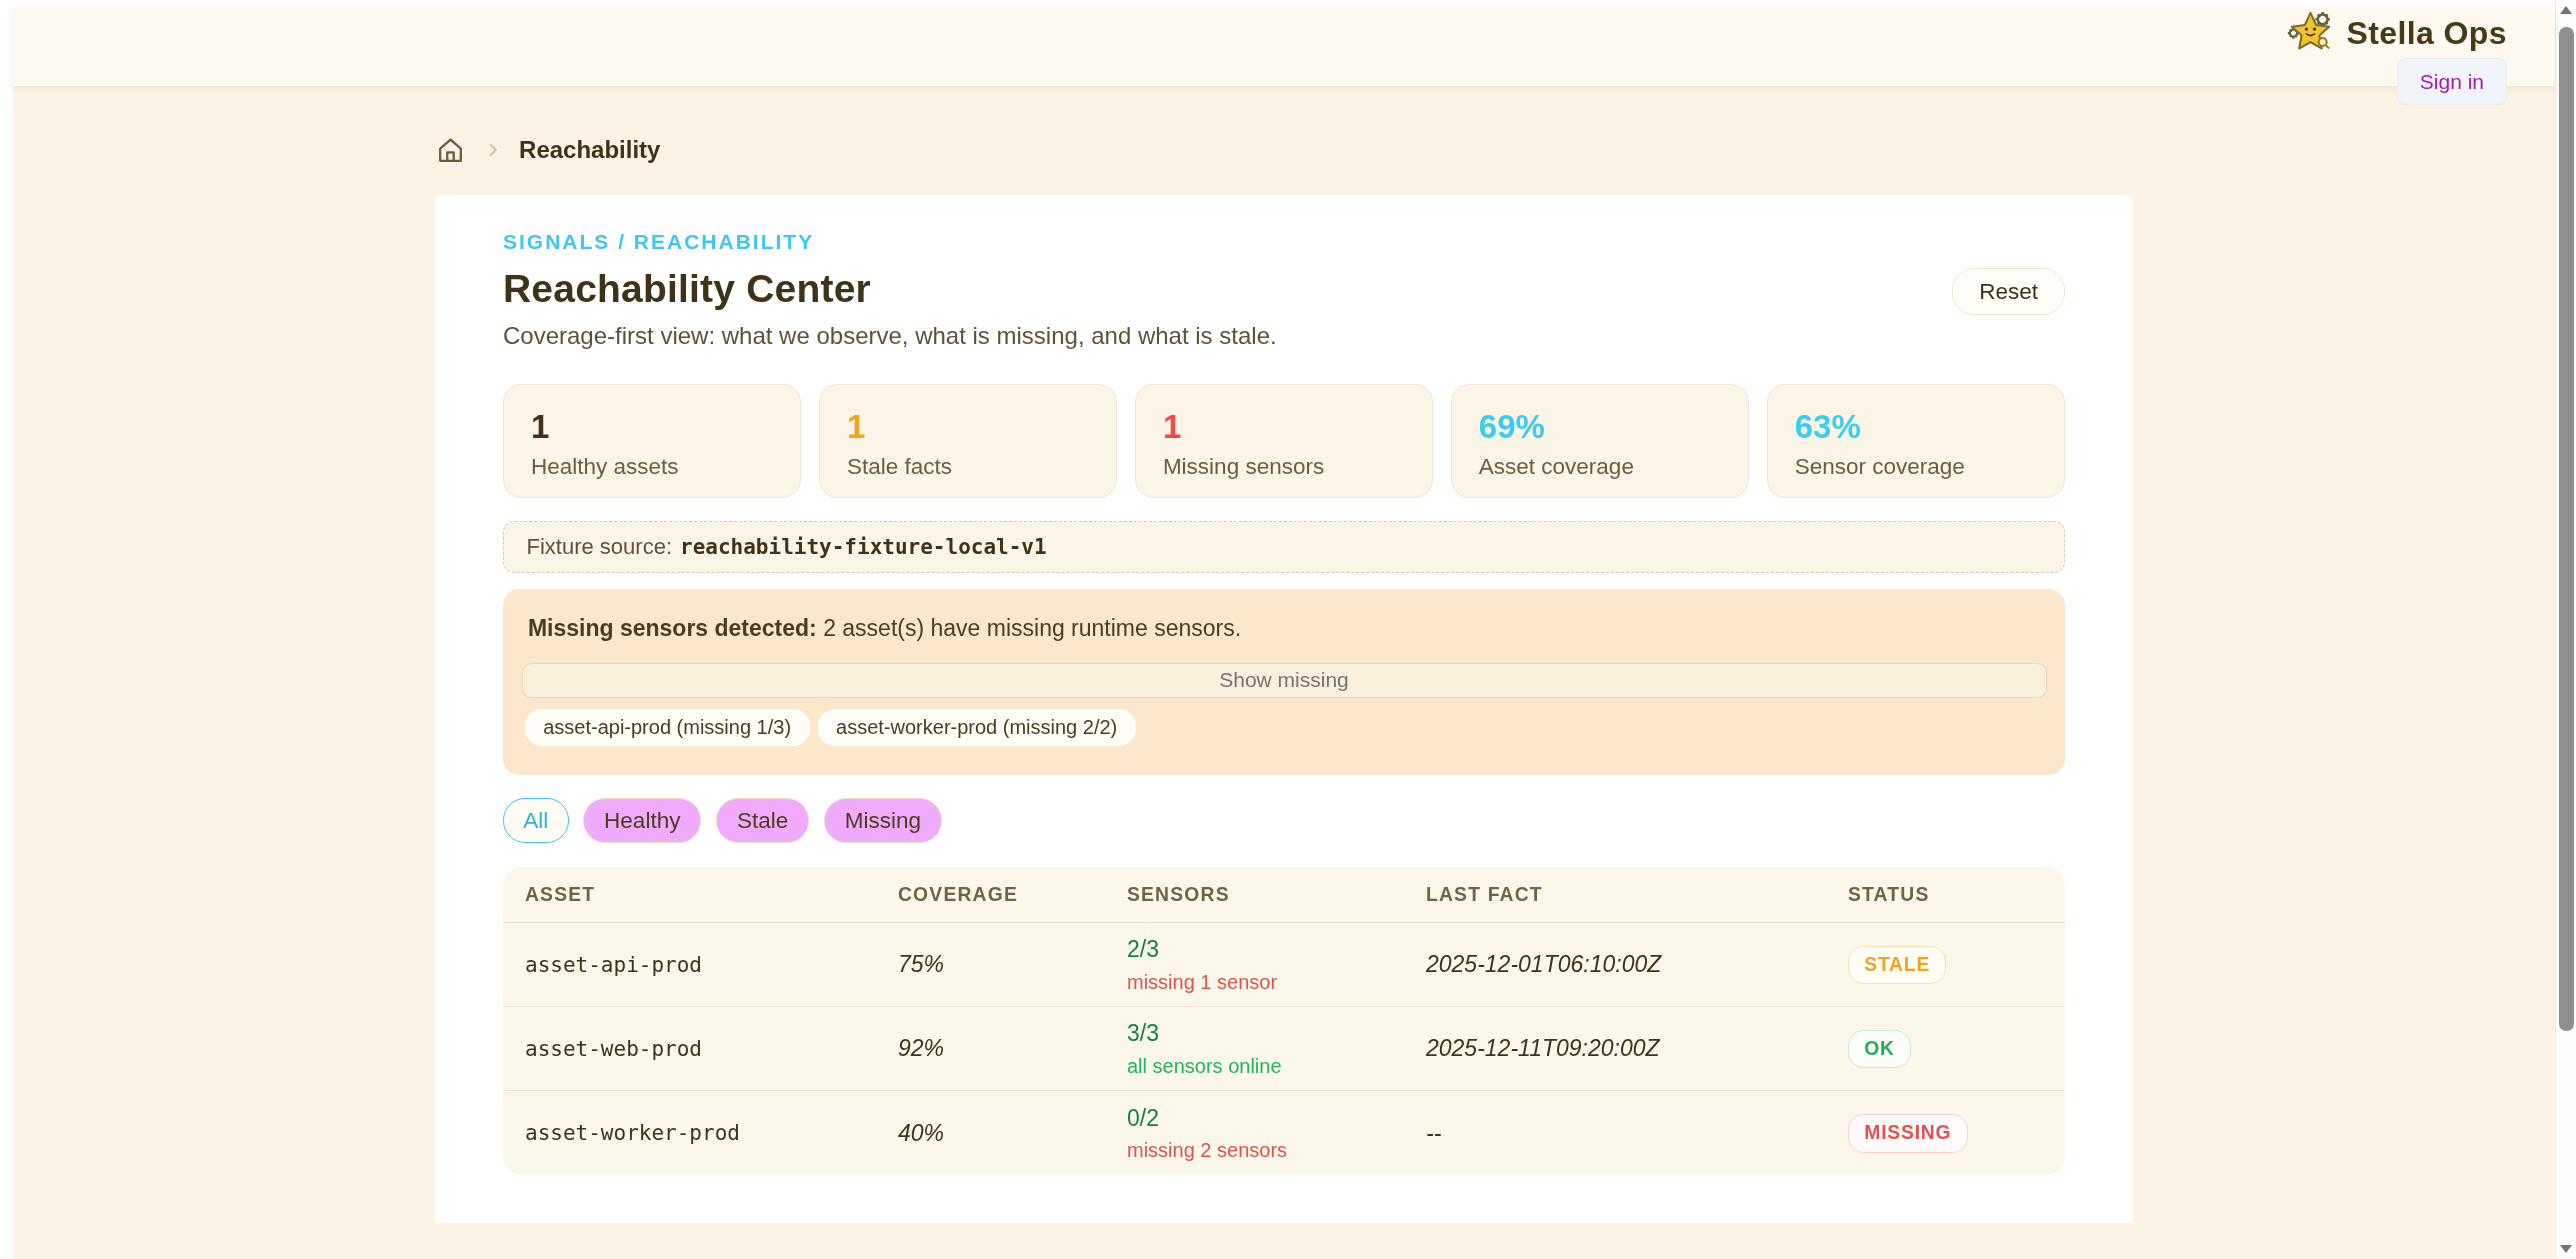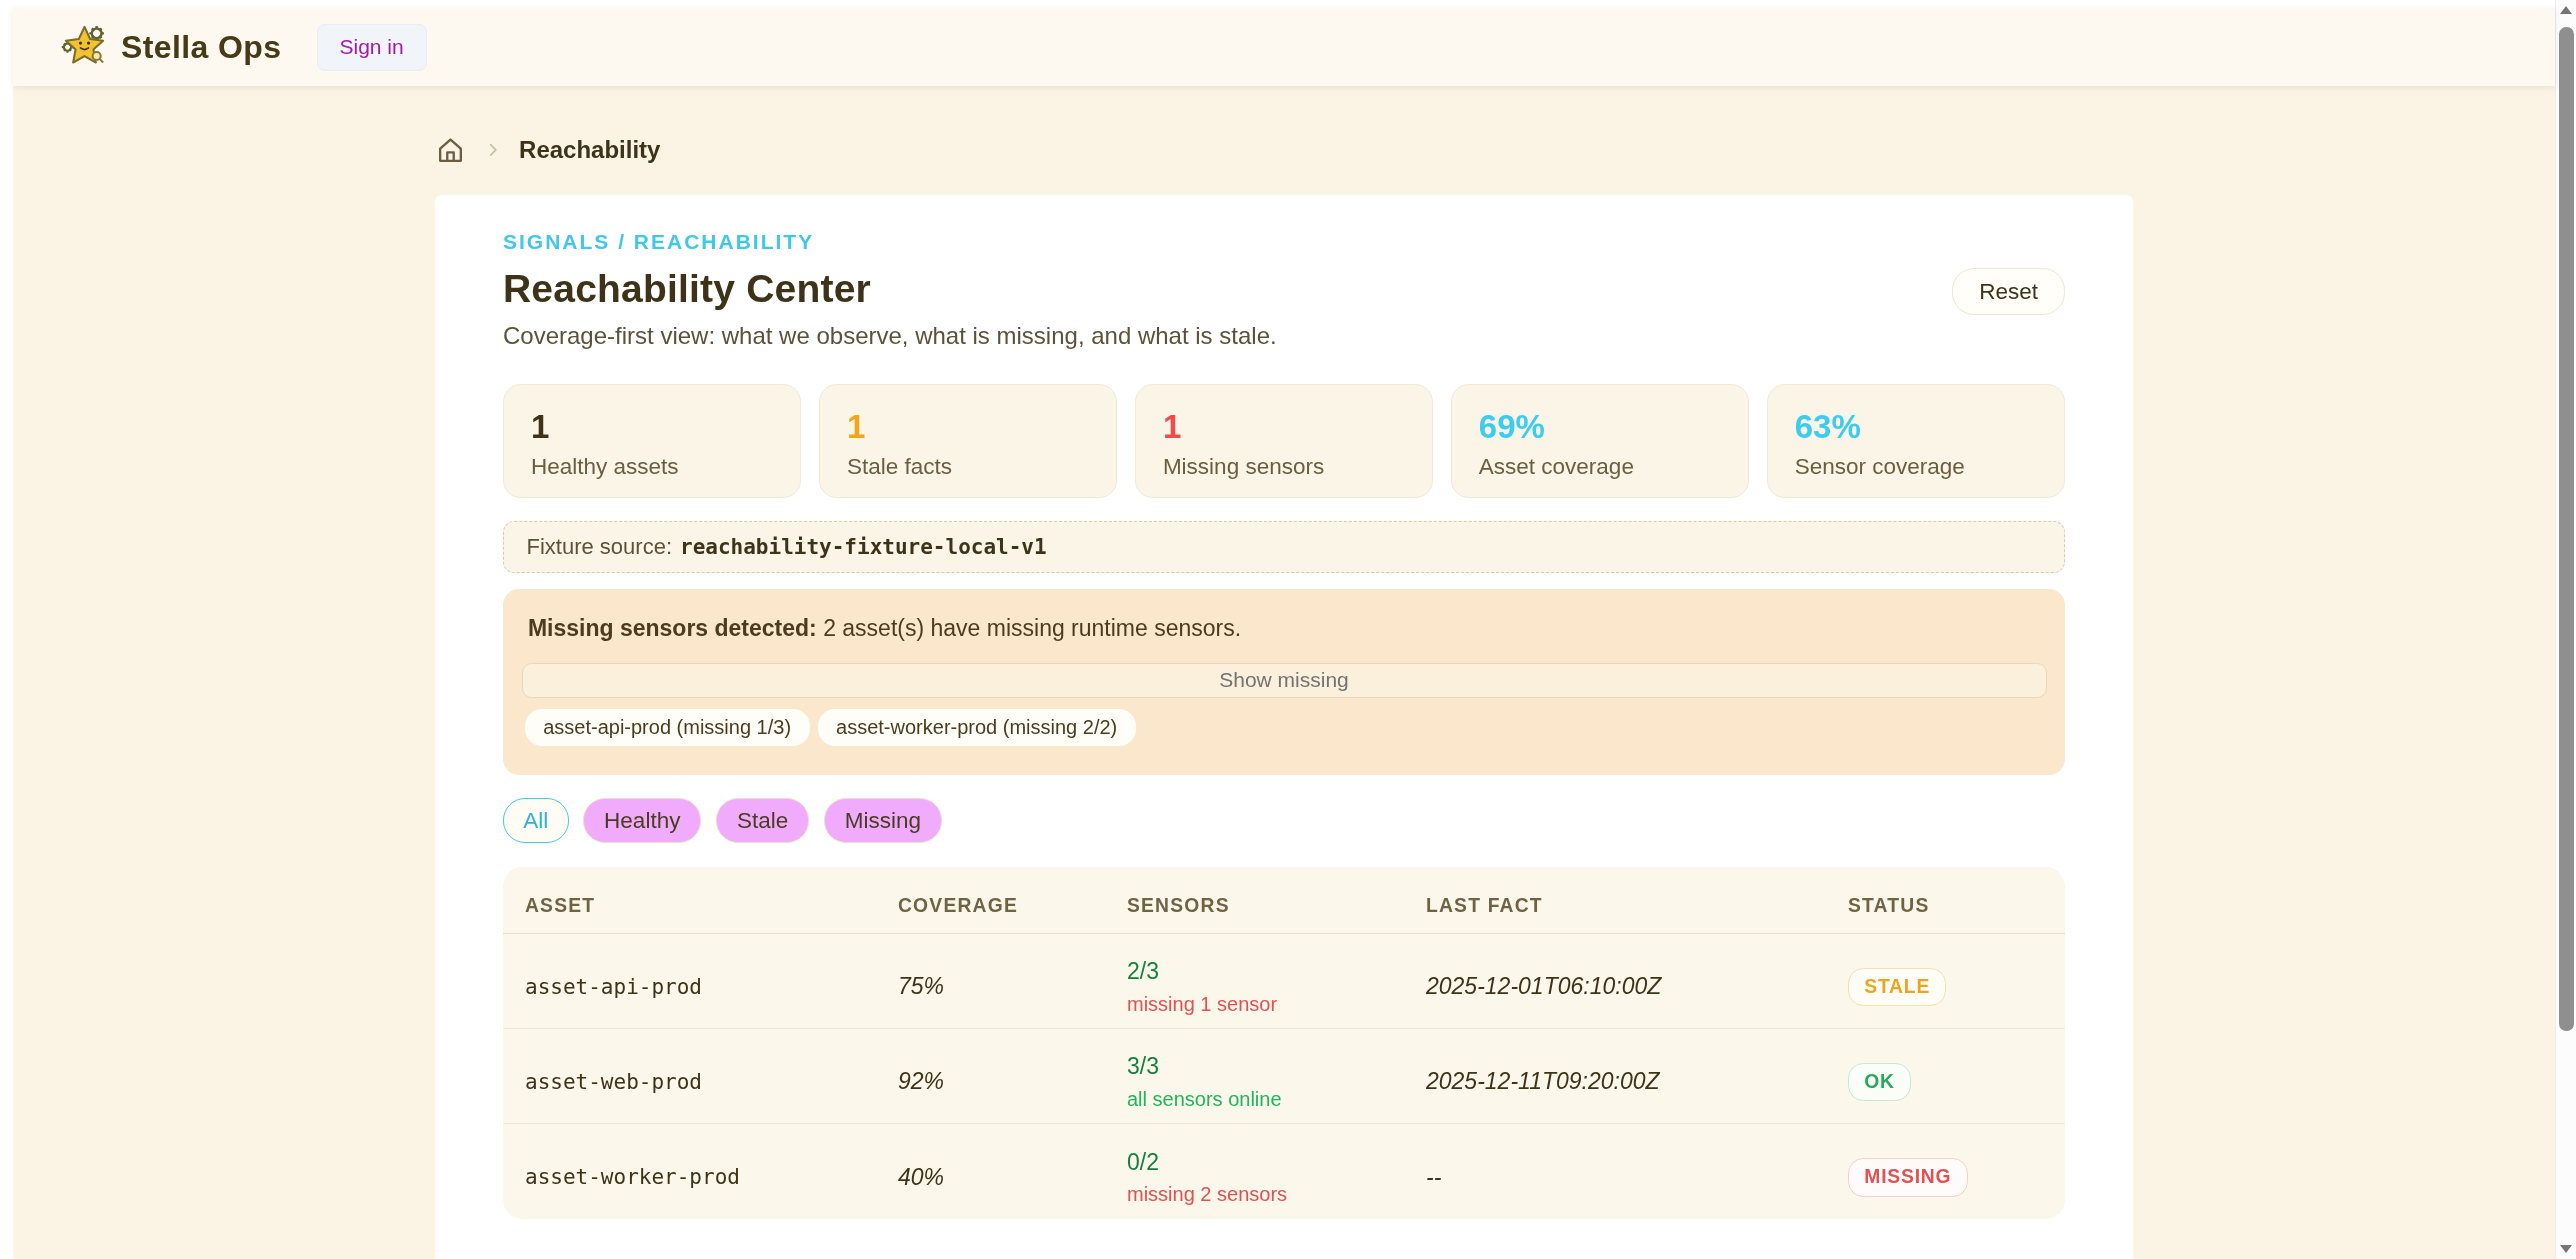--- a/index.html
+++ b/index.html
@@ -16,22 +16,22 @@
   .sb-arrow-down { position:absolute; bottom:6.4px; left:4px; width:0; height:0;
     border-left:6.4px solid transparent; border-right:6.4px solid transparent;
     border-top:8.9px solid #757575; }
   .sb-thumb { position:absolute; top:26.6px; left:3.2px; width:14.5px; height:1004px;
     background:#8f8f8f; border-radius:7.2px; }
 
   
   .app { position:absolute; top:8px; left:13px; right:21px; bottom:0; background:#fbf3e4; }
 
   
-  .app-header { height:78px; background:#fdf9f0; display:flex; align-items:center;
-    padding:0 48px; box-shadow:0 2.4px 6.4px rgba(90,70,30,.10); position:relative; z-index:5; }
+  .app-header { height:78px; background:#fdf9f0; display:flex; align-items:flex-end;
+    padding:0 48px; box-shadow:0 2.4px 6.4px rgba(90,70,30,.10); position:relative; z-index:5;flex-direction:column; }
   .brand { display:flex; align-items:center; gap:13px; }
   .brand-name { font-size:32px; font-weight:bold; color:#473a16; letter-spacing:0.4px; }
   .signin-btn { margin-left:35px; background:#f1f4f9; border:0.8px solid #e9edf4; border-radius:8px;
     padding:10.5px 22px; font-size:21px; color:#a21caf; cursor:pointer;
     font-family:"Liberation Sans","DejaVu Sans",sans-serif; }
 
   
   .main { padding-top:47px; height:calc(100% - 78px); }
   .content-col { width:1698px; margin-left:422px; }
 
@@ -79,21 +79,21 @@
   
   .filters { display:flex; gap:14.5px; margin-top:22.5px; }
   .filter-pill { border-radius:22px; padding:8.9px 20px; font-size:22.5px; cursor:pointer;
     background:#f0abfc; border:0.8px solid #ede1c8; color:#4a3c20;
     font-family:"Liberation Sans","DejaVu Sans",sans-serif; }
   .filter-pill.active { background:#fefcf3; border:1.6px solid #41c9ea; color:#2ab4d8; padding:8px 19.3px; }
 
   
   .asset-table { margin-top:24px; background:#fcf7eb; border-radius:19.3px; overflow:hidden; }
   .t-row { display:grid; grid-template-columns:373px 229px 299px 422px 1fr;
-    padding-left:22px; align-items:center;margin-top:11px; }
+    padding-left:22px; align-items:center; }
   .t-head { height:56px; border-bottom:0.8px solid #e9dfcc; }
   .t-head .t-cell { font-size:19.3px; font-weight:bold; letter-spacing:1.2px; color:#6f6342; }
   .t-body-row { height:84px; border-bottom:0.8px solid #efe6d3; }
   .t-body-row:last-child { border-bottom:none; }
   .cell-asset { font-family:"DejaVu Sans Mono","Liberation Mono",monospace; font-size:21px; color:#3e3318; }
   .cell-basic { font-size:23px; color:#3e3318;font-style:italic; }
   .cell-sensors { display:flex; flex-direction:column; gap:7.2px; }
   .sensors-main { font-size:23px; color:#15803d; }
   .sensors-note { font-size:20px; }
   .note-missing { color:#e25050; }

